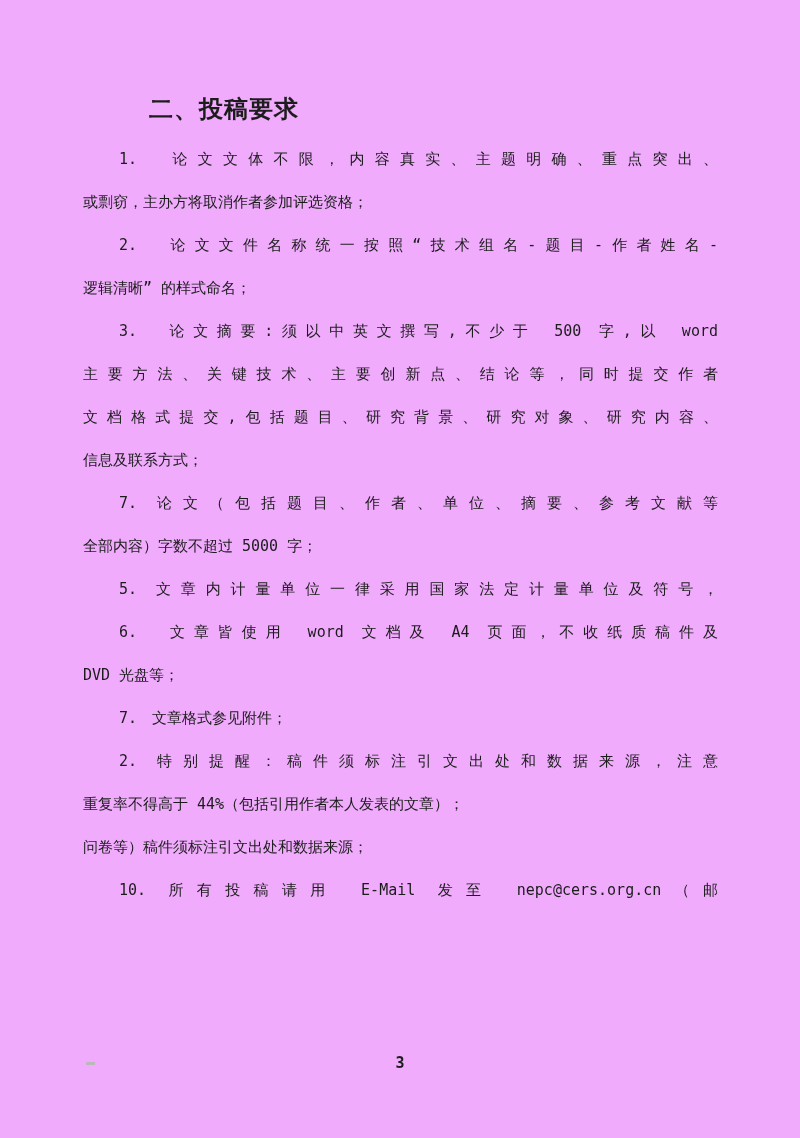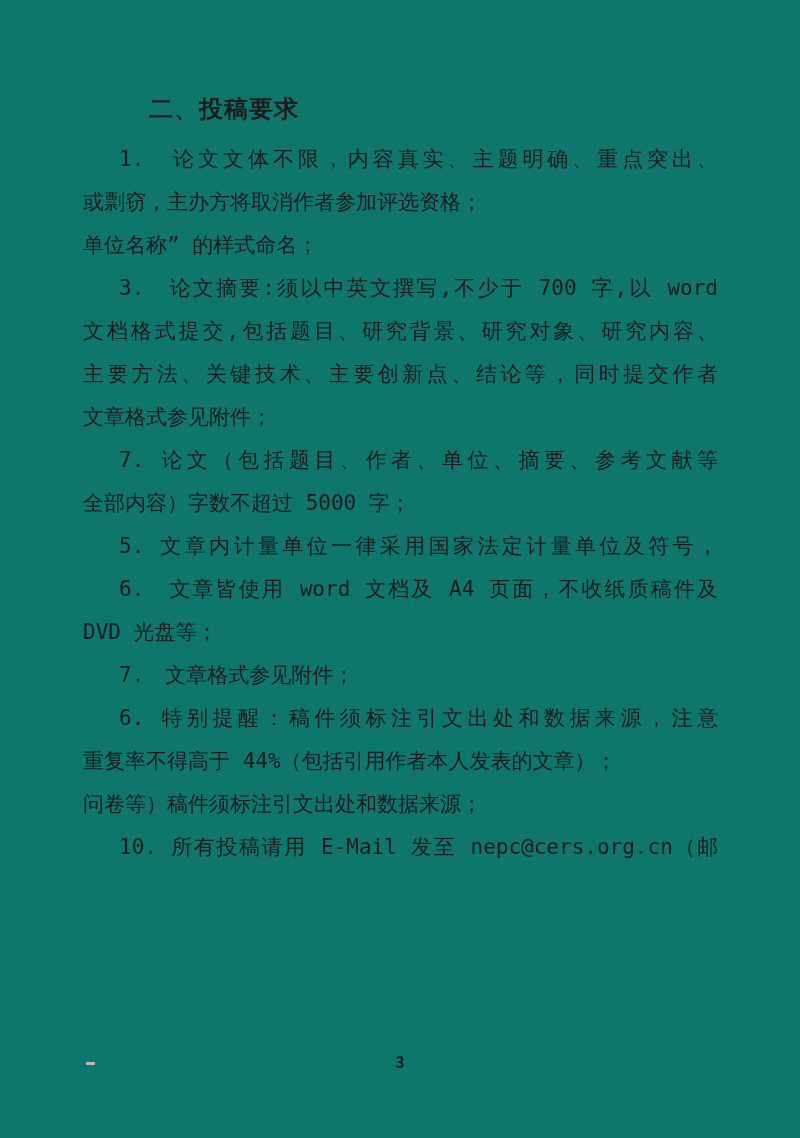--- a/index.html
+++ b/index.html
@@ -4,41 +4,41 @@
 <style>
   html, body {
     margin: 0;
     padding: 0;
     background: #e8e8e8;
   }
   .page {
     position: relative;
     width: 800px;
     height: 1138px;
-    background: #0f766e;
+    background: #f0abfc;
     color: #1c1c1c;
     font-family: "DejaVu Sans Mono", "Liberation Mono", monospace;
     overflow: hidden;
   }
   .content {
     position: absolute;
     left: 83px;
     top: 88px;
     width: 635px;
   }
   .heading {
     margin: 0 0 8px 0;
     padding-left: 66px;
     font-size: 24px;
     line-height: 42px;
     font-weight: 700;
     letter-spacing: 1px;
   }
   .line {
-    font-size: 21px;
+    font-size: 15px;
     line-height: 43px;
     height: 43px;
     white-space: nowrap;
   }
   .line.first {
     padding-left: 36px;
   }
   .line.fill {
     white-space: normal;
     text-align: justify;
@@ -66,32 +66,33 @@
 </style>
 </head>
 <body>
 
 <div class="page">
   <div class="content">
     <h1 class="heading">二、投稿要求</h1>
     <div id="lines">
         <div class="line first fill">1.　论文文体不限，内容真实、主题明确、重点突出、</div>
         <div class="line">或剽窃，主办方将取消作者参加评选资格；</div>
-        <div class="line">单位名称” 的样式命名；</div>
-        <div class="line first fill">3.　论文摘要:须以中英文撰写,不少于 700 字,以 word</div>
+        <div class="line first fill">2.　论文文件名称统一按照“技术组名-题目-作者姓名-</div>
+        <div class="line">逻辑清晰” 的样式命名；</div>
+        <div class="line first fill">3.　论文摘要:须以中英文撰写,不少于 500 字,以 word</div>
+        <div class="line fill">主要方法、关键技术、主要创新点、结论等，同时提交作者</div>
         <div class="line fill">文档格式提交,包括题目、研究背景、研究对象、研究内容、</div>
-        <div class="line fill">主要方法、关键技术、主要创新点、结论等，同时提交作者</div>
-        <div class="line">文章格式参见附件；</div>
+        <div class="line">信息及联系方式；</div>
         <div class="line first fill">7. 论文（包括题目、作者、单位、摘要、参考文献等</div>
         <div class="line">全部内容）字数不超过 5000 字；</div>
         <div class="line first fill">5. 文章内计量单位一律采用国家法定计量单位及符号，</div>
         <div class="line first fill">6.　文章皆使用 word 文档及 A4 页面，不收纸质稿件及</div>
         <div class="line">DVD 光盘等；</div>
         <div class="line first">7.　文章格式参见附件；</div>
-        <div class="line first fill">6. 特别提醒：稿件须标注引文出处和数据来源，注意</div>
+        <div class="line first fill">2. 特别提醒：稿件须标注引文出处和数据来源，注意</div>
         <div class="line">重复率不得高于 44%（包括引用作者本人发表的文章）；</div>
         <div class="line">问卷等）稿件须标注引文出处和数据来源；</div>
         <div class="line first fill">10. 所有投稿请用 E-Mail 发至 nepc@cers.org.cn（邮</div>
       </div>
   </div>
   <div class="pagenum">3</div>
   <div class="artifact"></div>
 </div>
 
 </body></html>

